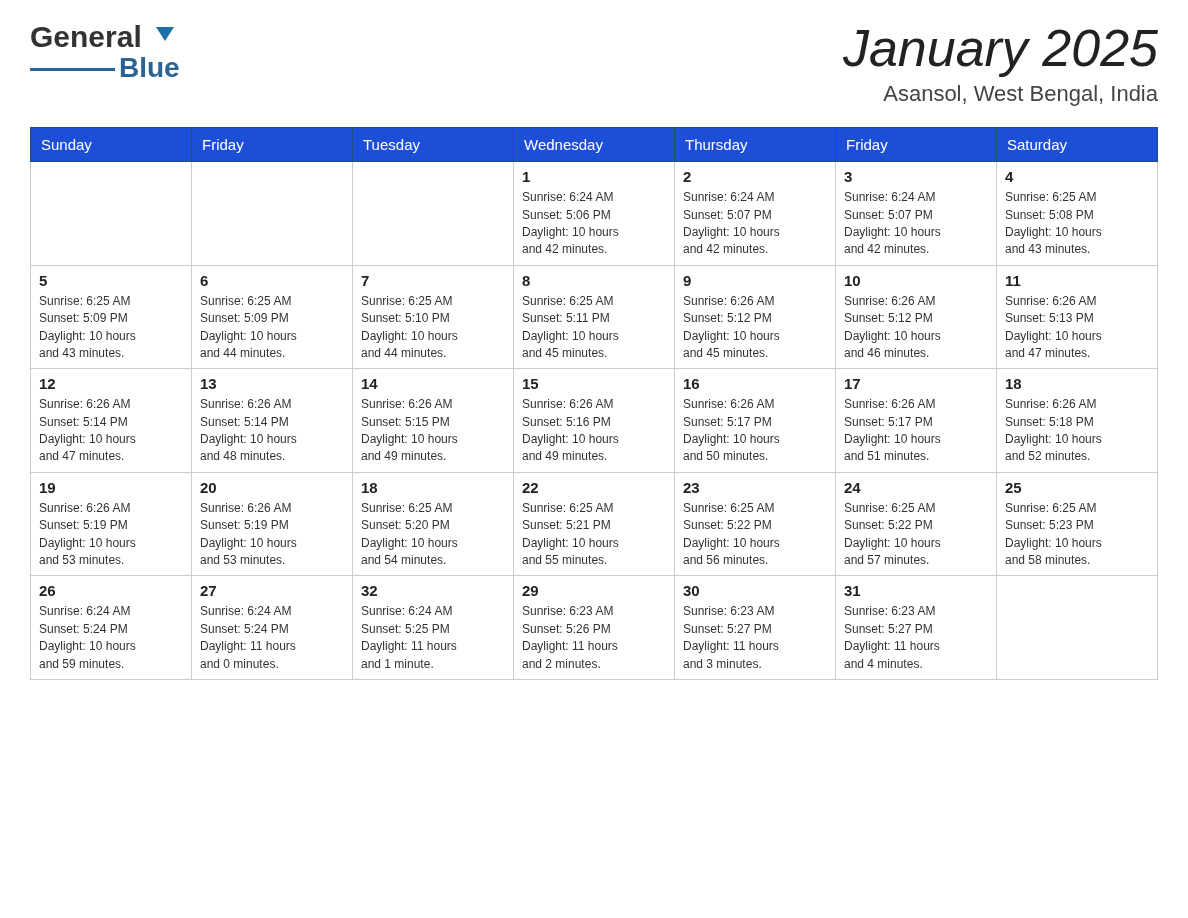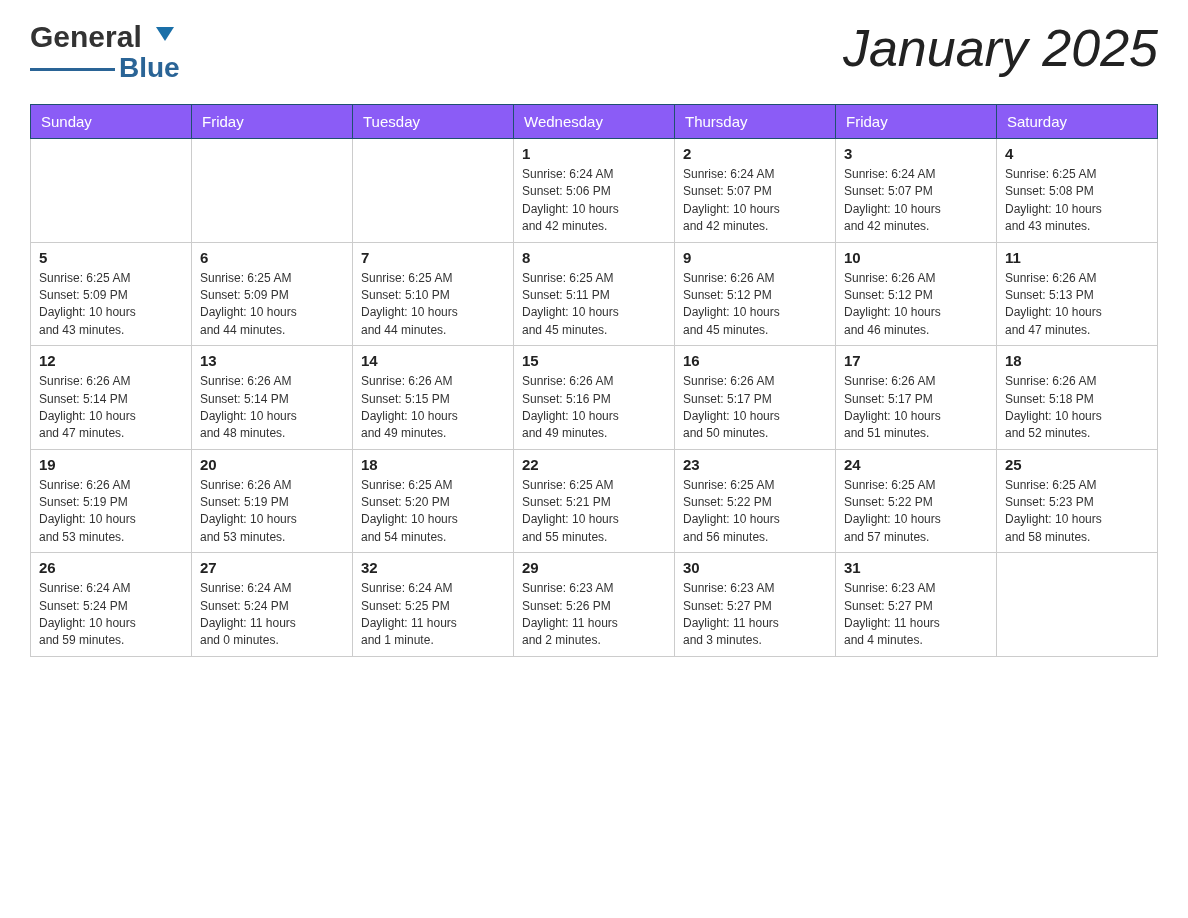--- a/index.html
+++ b/index.html
@@ -54,21 +54,21 @@
       font-weight: normal;
       color: #444;
       margin-top: 4px;
     }
     .calendar {
       width: 100%;
       border-collapse: collapse;
       border: 1px solid #aaa;
     }
     .calendar th {
-      background-color: #8b5cf6;
+      background-color: #1d4ed8;
       color: #fff;
       font-size: 15px;
       font-weight: normal;
       padding: 8px 10px;
       text-align: left;
       border: 1px solid #1f5070;
     }
     .calendar td {
       vertical-align: top;
       border: 1px solid #ccc;
@@ -105,20 +105,21 @@
       <span style="font-size:30px; font-weight:bold; color:#333;">General</span>
       <span class="logo-triangle"></span>
     </div>
     <div style="display:flex; align-items:center; gap:0px; margin-top:-2px;">
       <div class="logo-line" style="width:85px; height:3px; background:#2a6496;"></div>
       <span style="font-size:28px; font-weight:bold; color:#2a6496; margin-left:4px;">Blue</span>
     </div>
   </div>
   <div class="title-area">
     <h1>January 2025</h1>
+    <h2>Asansol, West Bengal, India</h2>
   </div>
 </div>
 
 <table class="calendar">
   <thead>
     <tr>
 
     <th>Sunday</th>
         <th>Friday</th>
         <th>Tuesday</th>

